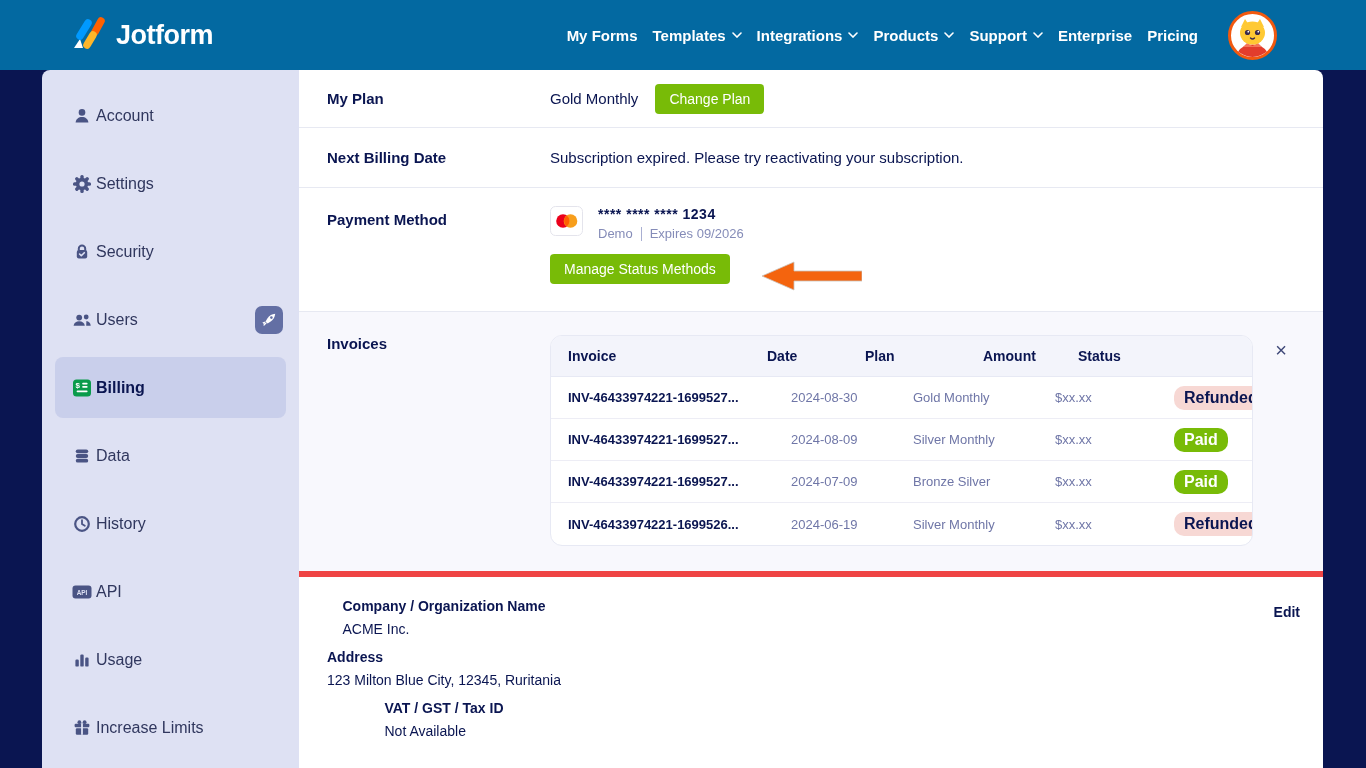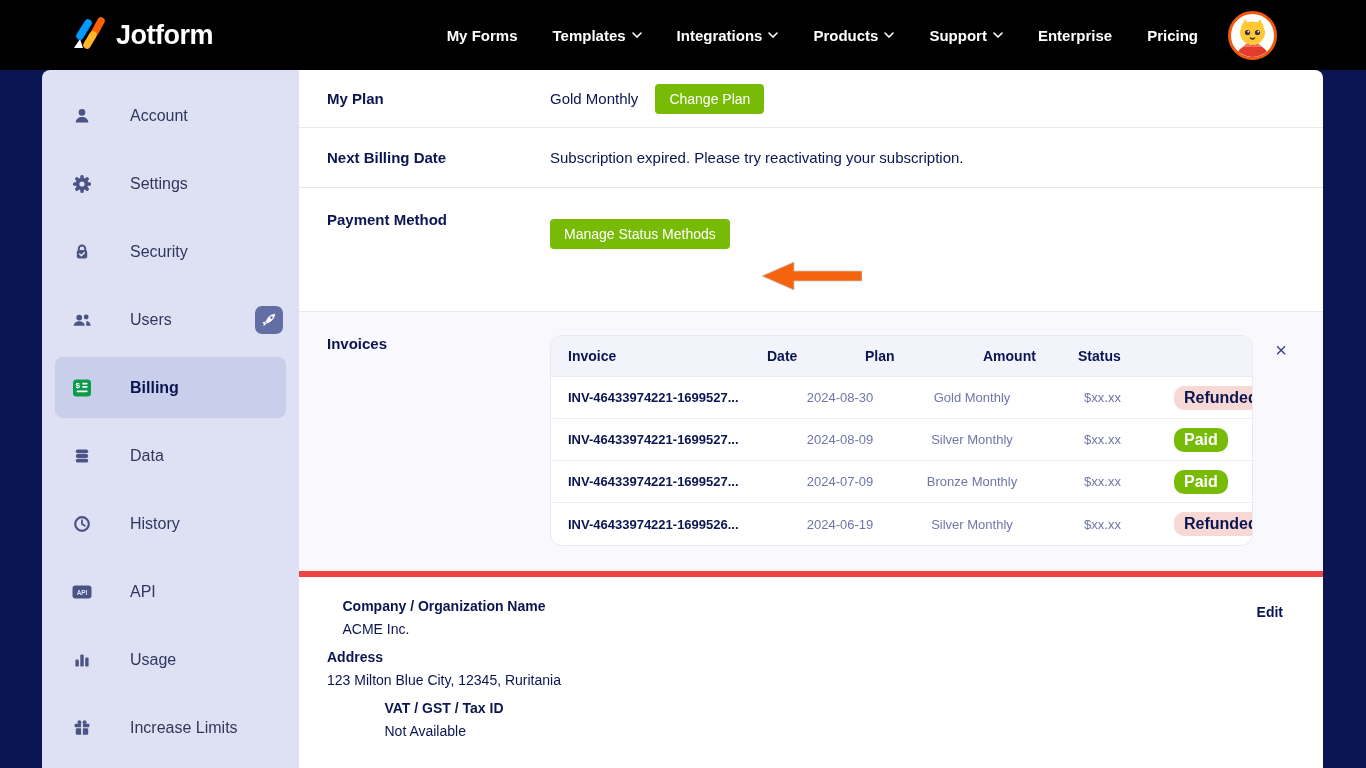--- a/index.html
+++ b/index.html
@@ -1,34 +1,34 @@
 <!DOCTYPE html>
 <html><head>
 <meta charset="utf-8">
 <style>
   * { margin:0; padding:0; box-sizing:border-box; }
   html,body { width:1366px; height:768px; overflow:hidden; background:#0a1551;
     font-family:"Liberation Sans", sans-serif; }
 
   
-  .navbar { height:70px; background:#000000; display:flex; align-items:center; }
+  .navbar { height:70px; background:#0369a1; display:flex; align-items:center; }
   .logo { display:flex; align-items:center; gap:10px; margin-left:66px; cursor:pointer; }
   .logo-text { color:#fff; font-size:27px; font-weight:bold; letter-spacing:-0.5px; }
-  .nav-links { display:flex; align-items:center; gap:35px; margin-left:auto; }
+  .nav-links { display:flex; align-items:center; gap:15px; margin-left:auto; }
   .nav-link { color:#fff; font-size:15px; font-weight:600; display:flex; align-items:center;
     gap:6px; cursor:pointer; white-space:nowrap; }
   .avatar { width:49px; height:49px; margin-left:30px; margin-right:89px; cursor:pointer; }
 
   
   .shell { display:flex; height:698px; margin-left:42px; margin-right:43px;
     border-radius:8px 8px 0 0; overflow:hidden; }
 
   
   .sidebar { width:257px; background:#dee1f3; padding-top:12px; flex-shrink:0; }
-  .side-item { height:68px; display:flex; align-items:center; gap:38px; padding-left:30px;
+  .side-item { height:68px; display:flex; align-items:center; gap:4px; padding-left:30px;
     padding-right:16px; cursor:pointer; color:#30375e; font-size:16px; font-weight:500; }
   .side-item .ico { width:20px; height:20px; flex-shrink:0; }
   .side-item.active { height:61px; margin:3px 13px 4px 13px; padding-left:17px;
     background:#c9cfeb; border-radius:8px; color:#0a1551; font-weight:bold; }
   .side-badge { margin-left:auto; width:28px; height:28px; }
 
   
   .main { flex:1; background:#fff; position:relative; overflow:hidden; }
   .row { display:flex; border-bottom:1px solid #e7e9f2; padding-left:28px; }
   .row-label { width:223px; flex-shrink:0; font-size:15px; font-weight:bold; color:#0a1551; }
@@ -55,36 +55,36 @@
     display:flex; position:relative; }
   .inv-table { width:703px; border:1px solid #e7e9f4; border-radius:12px; overflow:hidden;
     background:#fff; }
   .inv-grid { display:grid; grid-template-columns:199px 98px 118px 95px 130px 1fr;
     align-items:center; padding-left:17px; }
   .inv-head { height:41px; background:#f3f4fb; border-bottom:1px solid #e7e9f4; }
   .inv-head span { font-size:14px; font-weight:bold; color:#0a1551; }
   .inv-row { height:42px; border-bottom:1px solid #ededf5;gap:24px; }
   .inv-row:last-child { border-bottom:none; }
   .cell-id { font-size:13px; font-weight:bold; color:#0a1551; }
-  .cell-dim { font-size:13px; color:#6f76a7;text-align:center; }
+  .cell-dim { font-size:13px; color:#6f76a7; }
   .badge { display:inline-block; font-size:16px; font-weight:bold; padding:3px 10px;
     border-radius:10px; }
   .badge.refunded { background:#f7d8d4; color:#0a1551; }
   .badge.paid { background:#78bb07; color:#fff; }
   .dl-btn { background:none; border:none; cursor:pointer; justify-self:end; margin-right:24px;
     width:20px; height:20px; padding:0; }
   .inv-close { position:absolute; right:36px; top:30px; background:none; border:none;
     font-size:20px; line-height:16px; color:#3f4878; cursor:pointer; }
 
   
   .bill-info { display:flex; padding:21px 0 0 28px; position:relative; }
   .bill-fields { display:flex; flex-direction:column; gap:12px;align-items:center; }
   .bf-name { font-size:14px; font-weight:bold; color:#0a1551; margin-bottom:7px; }
   .bf-value { font-size:14px; color:#0a1551; }
-  .edit-link { position:absolute; right:40px; top:27px; font-size:14px; font-weight:bold;
+  .edit-link { position:absolute; right:23px; top:27px; font-size:14px; font-weight:bold;
     color:#0a1551; background:none; border:none; cursor:pointer; font-family:inherit; }
 </style>
 </head>
 <body>
 
 <header class="navbar">
   <div class="logo">
     <span>
       <svg width="40" height="40" viewBox="0 0 40 40">
         <polygon points="8,35 14,26 17,35" fill="#ffffff"></polygon>
@@ -265,20 +265,37 @@
     </section>
 
     <section class="row row-nextbill">
       <span class="row-label">Next Billing Date</span>
       <span class="plan-value">Subscription expired. Please try reactivating your subscription.</span>
     </section>
 
     <section class="row row-payment">
       <span class="row-label">Payment Method</span>
       <div class="pay-col">
+        <div class="card-line">
+          <span class="card-icon">
+            <svg width="33" height="30" viewBox="0 0 33 30">
+              <rect x="0.5" y="0.5" width="32" height="29" rx="5" fill="#fff" stroke="#e4e4ec"></rect>
+              <circle cx="13" cy="15" r="6.8" fill="#eb001b"></circle>
+              <circle cx="20.5" cy="15" r="6.8" fill="#f79e1b"></circle>
+              <path d="M16.75 9.6a6.8 6.8 0 0 1 0 10.8 6.8 6.8 0 0 1 0-10.8z" fill="#ff5f00"></path>
+            </svg></span>
+          <span>
+            <div class="card-num">**** **** **** 1234</div>
+            <div class="card-sub">
+              <span>Demo</span>
+              <span class="vbar"></span>
+              <span>Expires 09/2026</span>
+            </div>
+          </span>
+        </div>
         <button class="btn-green manage-btn">Manage Status Methods</button>
       </div>
       <span class="annot-arrow">
         <svg width="100" height="30" viewBox="0 0 100 30">
           <polygon points="0,15 32,1 32,10 100,10 100,20 32,20 32,29" fill="#f4640e" stroke="#c9c3bd" stroke-width="0.8"></polygon>
         </svg></span>
     </section>
 
     <section class="invoices">
       <span class="row-label">Invoices</span>
@@ -313,21 +330,21 @@
           <button class="dl-btn">
             <svg width="20" height="20" viewBox="0 0 20 20" fill="none" stroke="#474f86" stroke-width="1.8" stroke-linecap="round" stroke-linejoin="round">
               <path d="M10 3v8M10 11l-3.2-3.2M10 11l3.2-3.2"></path>
                 <path d="M3.8 13.4v2a1.8 1.8 0 0 0 1.8 1.8h8.8a1.8 1.8 0 0 0 1.8-1.8v-2"></path>
               </svg>
           </button>
         </div>
         <div class="inv-grid inv-row">
           <span class="cell-id">INV-46433974221-1699527...</span>
           <span class="cell-dim">2024-07-09</span>
-          <span class="cell-dim">Bronze Monthly</span>
+          <span class="cell-dim">Bronze Silver</span>
           <span class="cell-dim">$xx.xx</span>
           <span><span class="badge paid">Paid</span></span>
           <button class="dl-btn">
             <svg width="20" height="20" viewBox="0 0 20 20" fill="none" stroke="#474f86" stroke-width="1.8" stroke-linecap="round" stroke-linejoin="round">
               <path d="M10 3v8M10 11l-3.2-3.2M10 11l3.2-3.2"></path>
                 <path d="M3.8 13.4v2a1.8 1.8 0 0 0 1.8 1.8h8.8a1.8 1.8 0 0 0 1.8-1.8v-2"></path>
               </svg>
           </button>
         </div>
         <div class="inv-grid inv-row">

